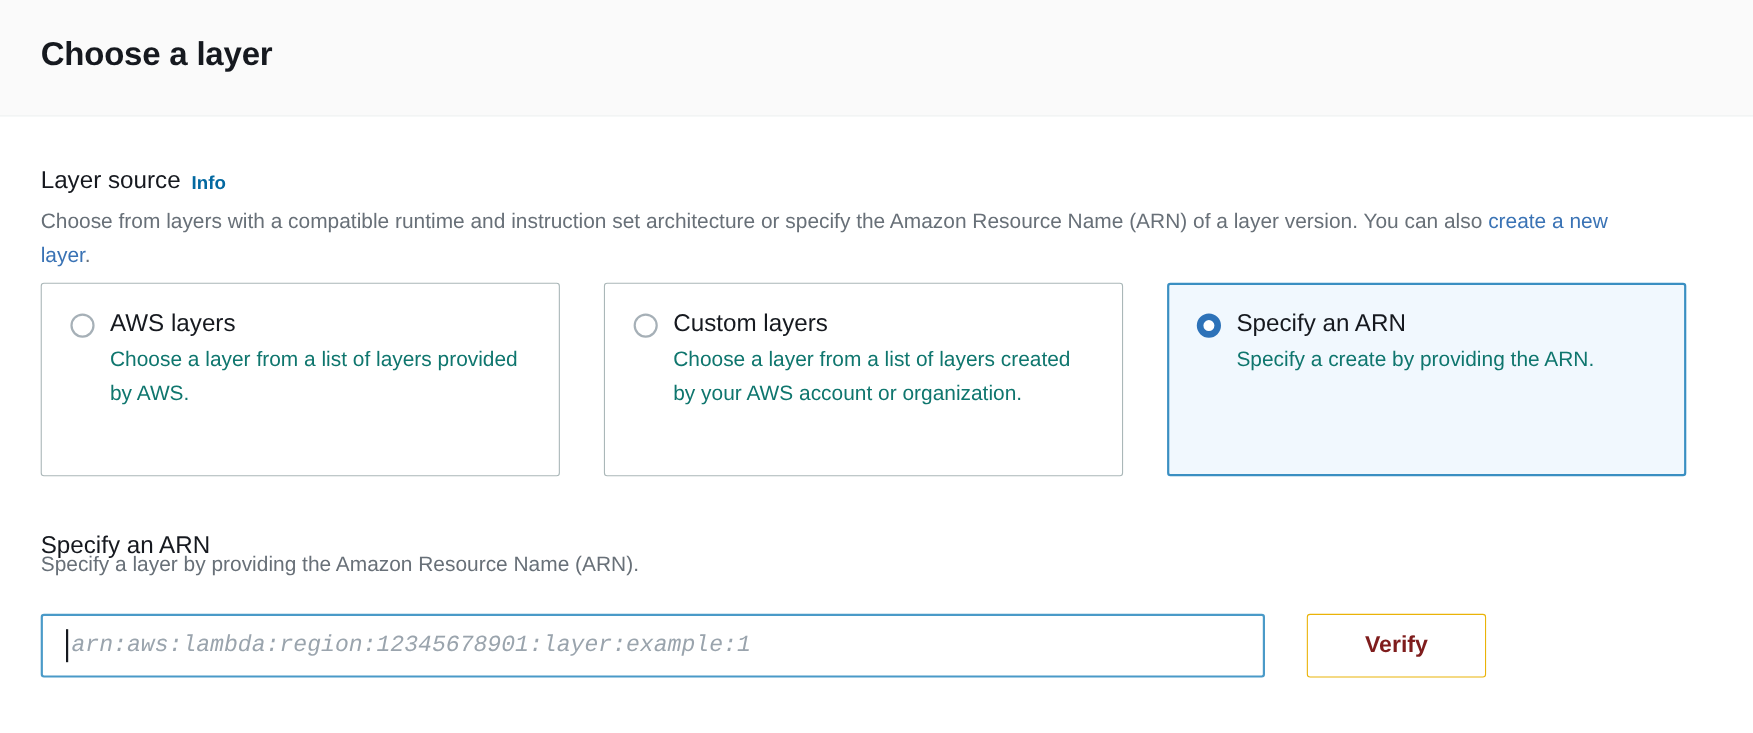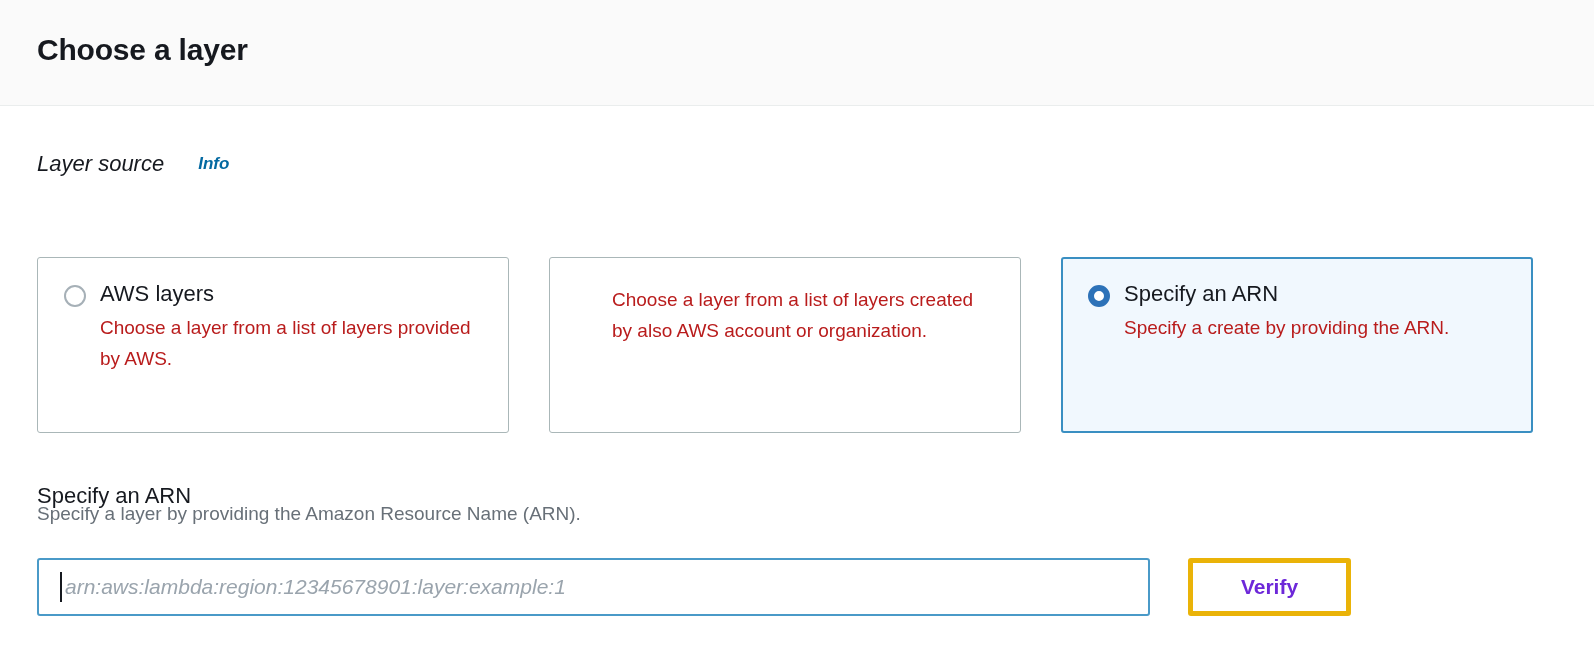--- a/index.html
+++ b/index.html
@@ -53,23 +53,22 @@
     width: 1594px;
     height: 560px;
     background: #ffffff;
   }
 
   .field-label-row {
     position: absolute;
     left: 37px;
     top: 44px;
     display: flex;
-    align-items: center;
-    gap: 34px;
-    font-style: italic;
+    align-items: flex-end;
+    gap: 10px;
   }
   .field-label {
     font-size: 22px;
     color: #16191f;
     line-height: 28px;
   }
   .info-link {
     font-size: 17px;
     font-weight: bold;
     color: #0369a1;
@@ -140,21 +139,21 @@
   .tile-title {
     font-size: 22px;
     line-height: 28px;
     color: #16191f;
   }
   .tile-desc {
     margin-top: 4px;
     margin-left: 36px;
     font-size: 19px;
     line-height: 31px;
-    color: #b91c1c;
+    color: #0f766e;
     max-width: 400px;
   }
 
   
   .section-title {
     position: absolute;
     left: 37px;
     top: 376px;
     font-size: 22px;
     line-height: 28px;
@@ -183,21 +182,21 @@
     width: 1113px;
     height: 58px;
   }
   .arn-input {
     width: 100%;
     height: 58px;
     box-sizing: border-box;
     border: 2px solid #4a9ac8;
     border-radius: 3px;
     background: #ffffff;
-    font-family: Liberation Sans, sans-serif;
+    font-family: Liberation Mono, monospace;
     font-size: 21px;
     color: #16191f;
     padding: 0 26px 0 26px;
     outline: none;
   }
   .arn-input::placeholder {
     color: #9aa4ad;
     font-style: italic;
     opacity: 1;
   }
@@ -207,59 +206,66 @@
     top: 14px;
     width: 2px;
     height: 30px;
     background: #16191f;
   }
 
   .verify-button {
     width: 163px;
     height: 58px;
     box-sizing: border-box;
-    border: 5px solid #eab308;
+    border: 1px solid #eab308;
     border-radius: 3px;
     background: #ffffff;
     font-family: "Liberation Sans", sans-serif;
     font-size: 21px;
     font-weight: bold;
-    color: #6d28d9;
+    color: #7f1d1d;
     cursor: pointer;
   }
 </style>
 </head>
 <body>
 
 <div class="page">
 
   <div class="modal-header">
     <div class="modal-title">Choose a layer</div>
   </div>
 
   <div class="modal-body">
 
     <div class="field-label-row">
       <span class="field-label">Layer source</span>
       <a class="info-link" href="#">Info</a>
     </div>
 
+    <div class="field-description">
+      <span>Choose from layers with a compatible runtime and instruction set architecture or specify the Amazon Resource Name (ARN) of a layer version. You can also </span><a class="inline-link" href="#">create a new layer</a><span>.</span>
+    </div>
 
     <div class="tile-row">
 
       <div class="tile">
         <div class="tile-head">
           <span class="radio"></span>
           <span class="tile-title">AWS layers</span>
         </div>
         <div class="tile-desc">Choose a layer from a list of layers provided by AWS.</div>
       </div>
 
       <div class="tile">
-        <div class="tile-desc">Choose a layer from a list of layers created by also AWS account or organization.</div>
+        <div class="tile-head">
+          <span class="radio"></span>
+          <span class="tile-title">Custom layers</span>
+        </div>
+        <div class="tile-desc">Choose a layer from a list of layers created by your AWS account or organization.</div>
       </div>
 
       <div class="tile selected">
         <div class="tile-head">
           <span class="radio checked"></span>
           <span class="tile-title">Specify an ARN</span>
         </div>
         <div class="tile-desc">Specify a create by providing the ARN.</div>
       </div>
 

